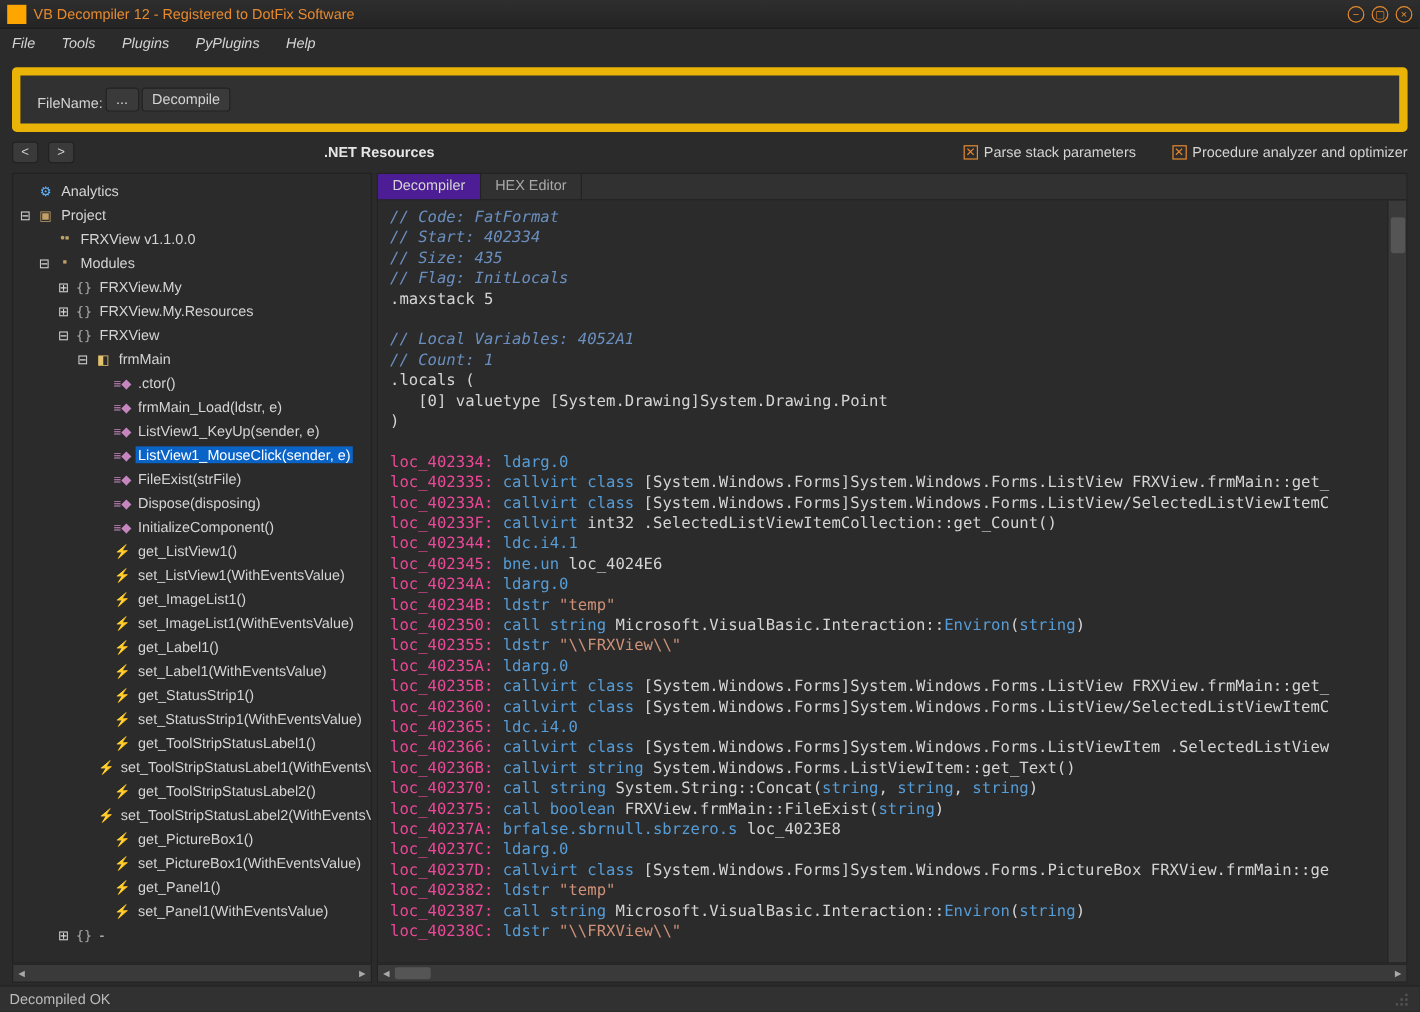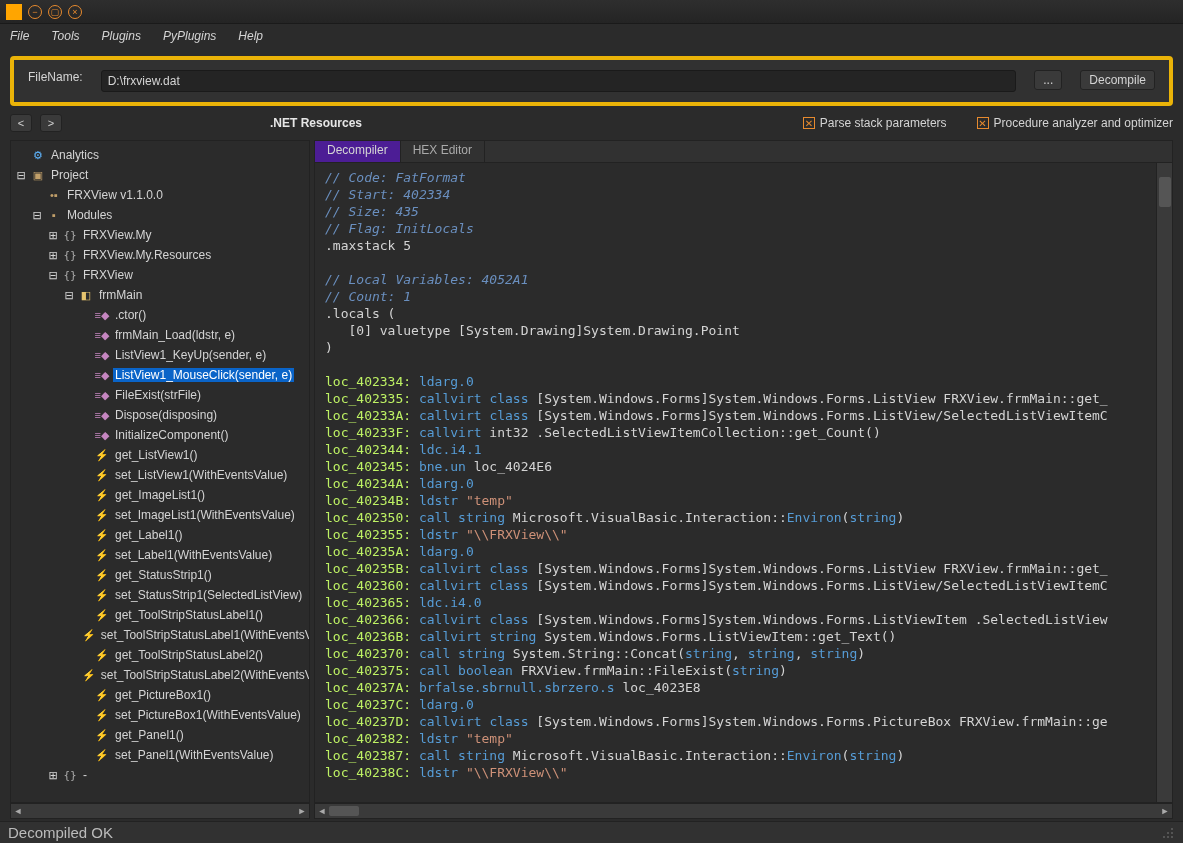--- a/index.html
+++ b/index.html
@@ -45,27 +45,27 @@
   background: #2b2b2b;
   height: 24px;
   display: flex;
   align-items: center;
   padding: 0 6px;
   gap: 14px;
 }
 .menu-item { color: #d4d4d4; cursor: pointer; padding: 2px 4px; font-style: italic; }
 .toolbar-area {
   background: #313131;
-  border: 4px solid #eab308;
+  border: 7px solid #eab308;
   margin: 8px 10px 4px 10px;
   border-radius: 4px;
   padding: 10px 14px;
   display: flex;
-  align-items: flex-start;
-  gap: 18px;
+  align-items: flex-end;
+  gap: 2px;
 }
 .filename-label { font-size: 12px; }
 .filename-input {
   flex: 1;
   background: #242424;
   border: 1px solid #1a1a1a;
   color: #d4d4d4;
   padding: 3px 6px;
   font-size: 12px;
   border-radius: 3px;
@@ -206,21 +206,21 @@
   line-height: 17px;
   padding: 6px 10px;
   white-space: pre;
   overflow: hidden;
   color: #d4d4d4;
 }
 .c-comment { color: #6a8fbf; font-style: italic; }
 .c-kw { color: #569cd6; }
 .c-str { color: #ce9178; }
 .c-ident { color: #d4d4d4; }
-.c-label { color: #bef264; }
+.c-label { color: #ec4899; }
 .c-punct { color: #d4d4d4; }
 .vscroll {
   width: 16px;
   background: #3a3a3a;
   border-left: 1px solid #222;
   position: relative;
 }
 .vscroll-thumb {
   position: absolute;
   top: 14px;
@@ -265,57 +265,57 @@
 }
 .hscroll-arrow.l { left: 0; }
 .hscroll-arrow.r { right: 0; }
 .statusbar {
   height: 22px;
   background: #313131;
   border-top: 1px solid #222;
   display: flex;
   align-items: center;
   padding: 0 8px;
-  font-size: 15px;
+  font-size: 12px;
   color: #bbb;
   margin-top: 2px;
 }
 .resize-grip {
   margin-left: auto;
   width: 14px;
   height: 14px;
   opacity: 0.4;
   display: flex;
   align-items: flex-end;
   justify-content: flex-end;
 }
 </style>
 </head>
 <body>
 
 <div class="titlebar">
   <span class="titlebar-icon"></span>
+  <span class="title-text">VB Decompiler 12 - Registered to DotFix Software</span>
   <div class="title-btns">
     <span class="title-btn">−</span>
     <span class="title-btn">▢</span>
     <span class="title-btn">×</span>
   </div>
 </div>
 
 <div class="menubar">
   <span class="menu-item">File</span>
   <span class="menu-item">Tools</span>
   <span class="menu-item">Plugins</span>
   <span class="menu-item">PyPlugins</span>
   <span class="menu-item">Help</span>
 </div>
 
 <div class="toolbar-area">
   <span class="filename-label">FileName:</span>
-  <input class="filename-input" value="D:\frxview.dat" style="">
   <button class="tb-btn">...</button>
   <button class="tb-btn">Decompile</button>
 </div>
 
 <div class="secondbar">
   <span class="nav-btn">&lt;</span>
   <span class="nav-btn">&gt;</span>
   <span class="assembly-label">.NET Resources</span>
   <div class="checks">
     <label class="check-item">
@@ -439,21 +439,21 @@
           <span class="lbl">set_Label1(WithEventsValue)</span>
         </div>
         <div class="tree-row" style="padding-left: 68px;">
           <span class="exp"></span>
           <span class="ico ico-prop">⚡</span>
           <span class="lbl">get_StatusStrip1()</span>
         </div>
         <div class="tree-row" style="padding-left: 68px;">
           <span class="exp"></span>
           <span class="ico ico-prop">⚡</span>
-          <span class="lbl">set_StatusStrip1(SelectedListView)</span>
+          <span class="lbl">set_StatusStrip1(WithEventsValue)</span>
         </div>
         <div class="tree-row" style="padding-left: 68px;">
           <span class="exp"></span>
           <span class="ico ico-prop">⚡</span>
           <span class="lbl">get_ToolStripStatusLabel1()</span>
         </div>
         <div class="tree-row" style="padding-left: 68px;">
           <span class="exp"></span>
           <span class="ico ico-prop">⚡</span>
           <span class="lbl">set_ToolStripStatusLabel1(WithEventsValue)</span>

